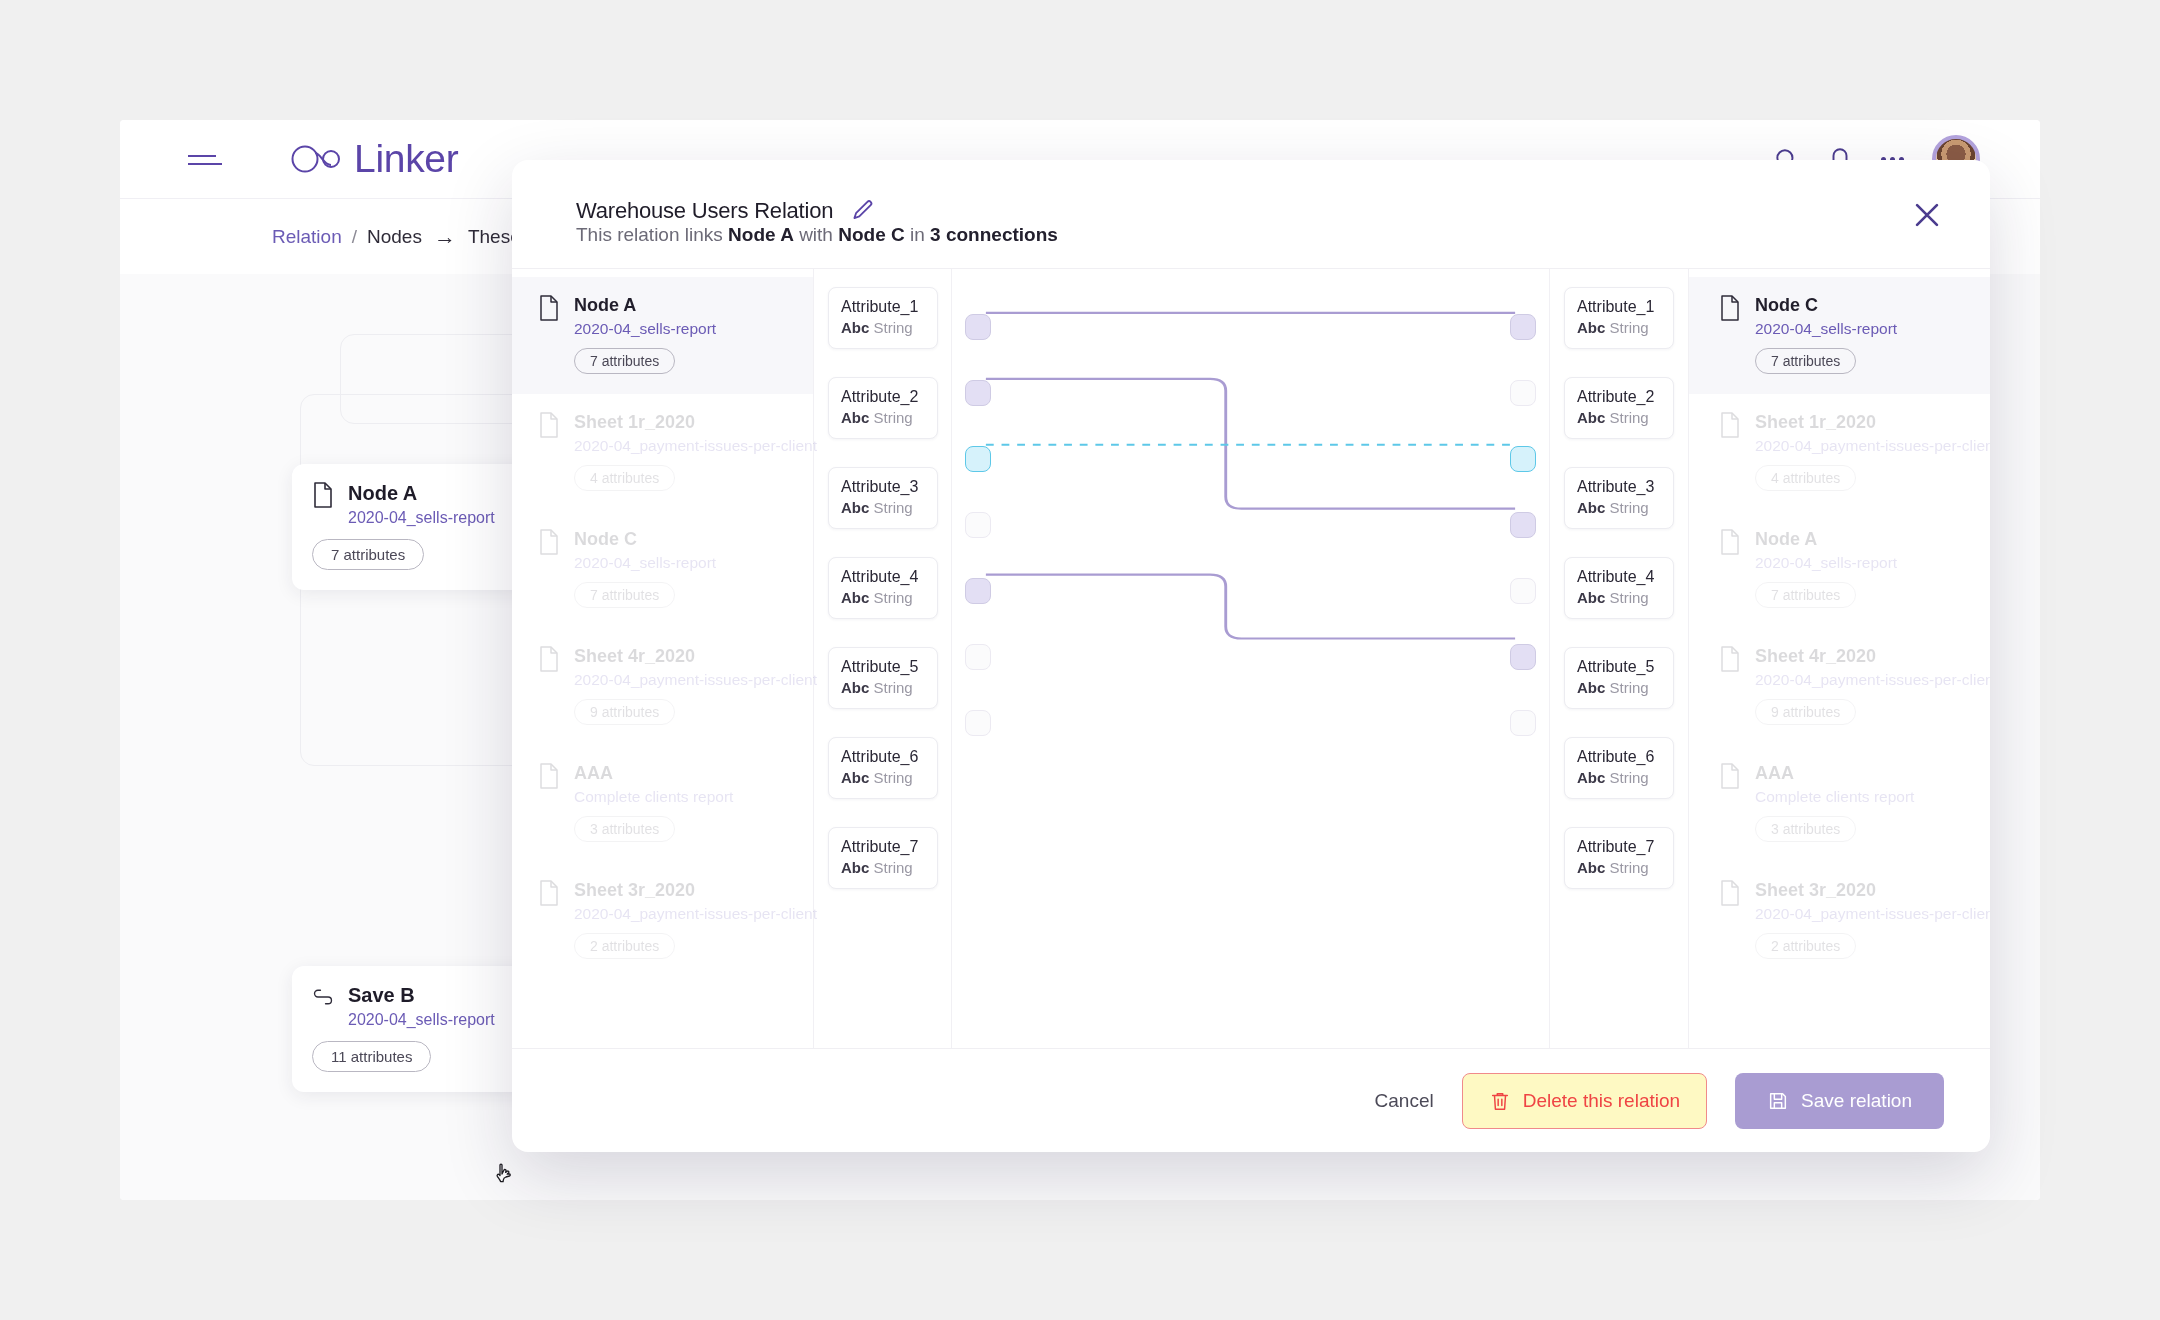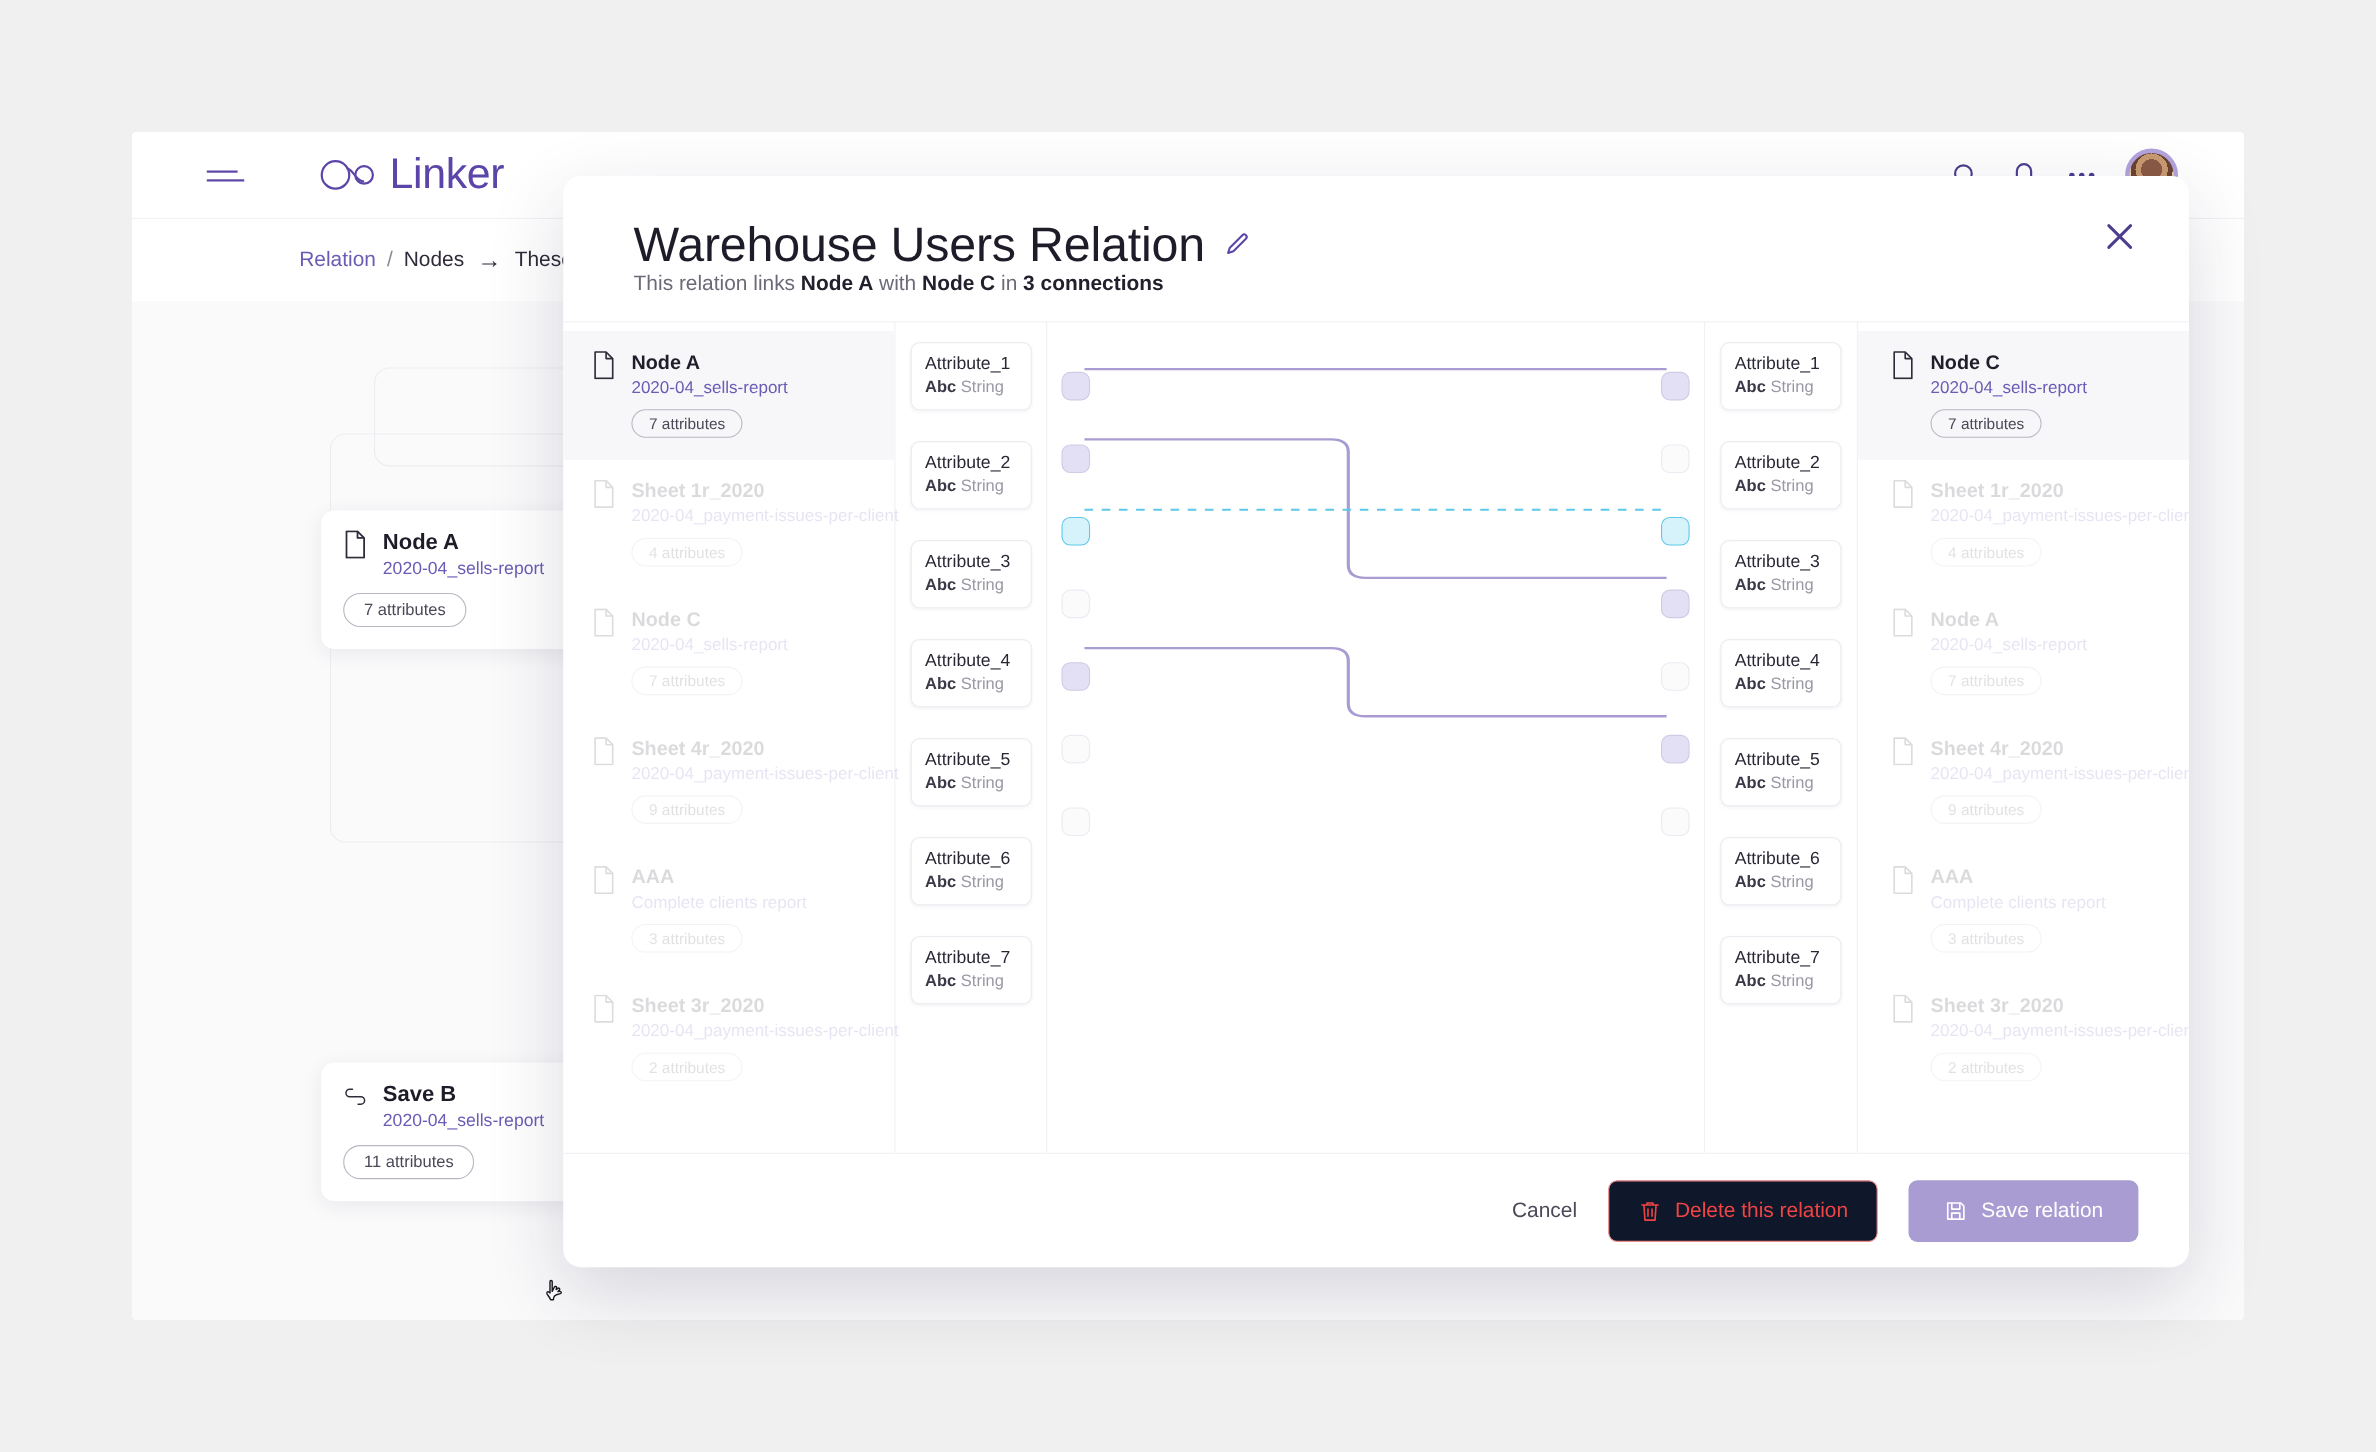--- a/index.html
+++ b/index.html
@@ -94,21 +94,21 @@
   
   #modal {
     position: absolute; left: 512px; top: 160px;
     width: 1478px; height: 992px;
     background: #ffffff; border-radius: 16px;
     box-shadow: 0 24px 70px rgba(30,25,60,.16);
     display: flex; flex-direction: column; overflow: hidden;
   }
   #modal-header { padding: 38px 48px 22px 64px; position: relative; }
   #modal-title-row { display: flex; align-items: center; gap: 16px; }
-  #modal-title { font-size: 44px; font-weight: 400; color: #1f1c29; letter-spacing: -0.2px; }
+  #modal-title { font-size: 22px; font-weight: 400; color: #1f1c29; letter-spacing: -0.2px; }
   #edit-pencil { width: 26px; height: 26px; color: #5b45a8; }
   #modal-sub { margin-top: 0; font-size: 19px; color: #6c6a77; }
   #modal-sub b { color: #23202e; font-weight: 700; }
   #close-btn {
     position: absolute; right: 46px; top: 38px;
     width: 34px; height: 34px; color: #4c3d8f; cursor: pointer;
   }
 
   #modal-body {
     flex: 1; display: flex; border-top: 1px solid #f0eff3; min-height: 0;
@@ -154,21 +154,21 @@
 
   
   #modal-footer {
     height: 104px; flex: none; border-top: 1px solid #f0eff3;
     display: flex; align-items: center; justify-content: flex-end;
     gap: 28px; padding-right: 46px;
   }
   #cancel-btn { font-size: 19px; color: #4c4a58; background: none; border: none; cursor: pointer; font-family: inherit; }
   #delete-btn {
     display: flex; align-items: center; gap: 12px;
-    border: 1px solid #f08a8a; color: #ef4444; background: #0f172a;
+    border: 1px solid #f08a8a; color: #ef4444; background: #fef9c3;
     border-radius: 8px; padding: 0 26px; height: 56px;
     font-size: 19px; cursor: pointer; font-family: inherit;
   }
   #save-btn {
     display: flex; align-items: center; gap: 12px;
     border: none; background: #a99cd2; color: #fff;
     border-radius: 8px; padding: 0 32px; height: 56px;
     font-size: 19px; cursor: pointer; font-family: inherit;
   }
   .btn-ico { width: 22px; height: 22px; }

